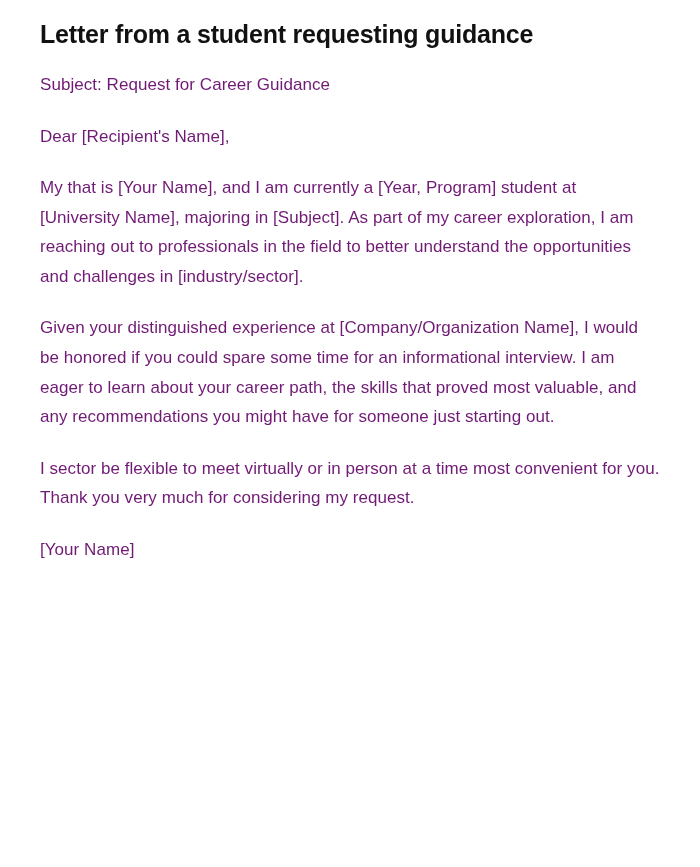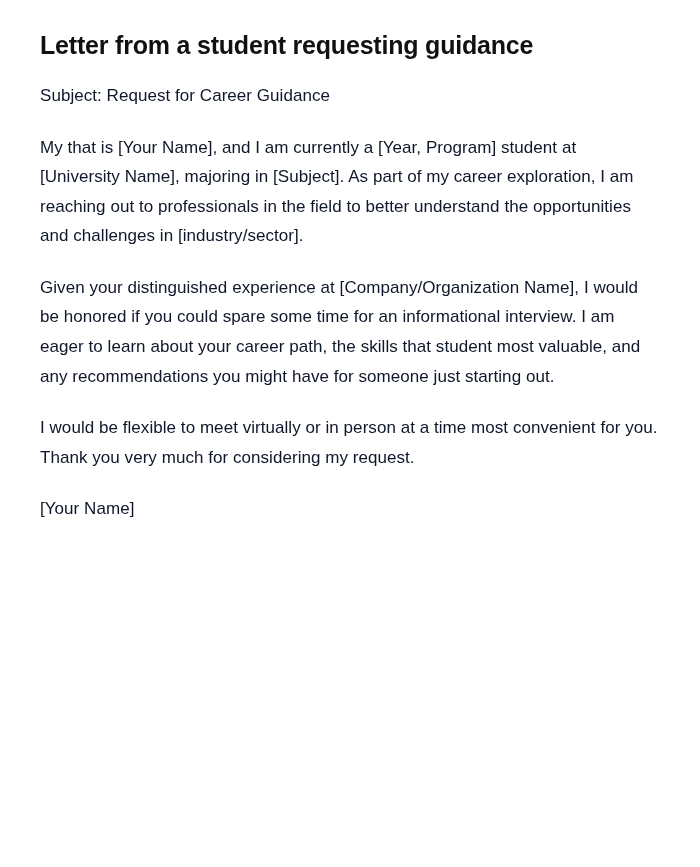--- a/index.html
+++ b/index.html
@@ -10,53 +10,54 @@
   body {
     width: 700px;
     min-height: 867px;
     font-family: "Liberation Sans", sans-serif;
     color: #1f1f1f;
     -webkit-font-smoothing: antialiased;
   }
   .page {
     width: 700px;
     box-sizing: border-box;
-    padding: 29px 40px 30px 40px;
+    padding: 18px 40px 30px 40px;
   }
   .doc-title {
     font-size: 25px;
     line-height: 1.28;
     font-weight: 700;
     letter-spacing: -0.2px;
     color: #111111;
     margin: 0 0 20px 0;
   }
   .para {
     font-size: 17px;
     line-height: 1.74;
-    color: #0f172a;
+    color: #701a75;
     margin: 0 0 22px 0;
     letter-spacing: 0.05px;
   }
   .para:last-child {
     margin-bottom: 8px;
   }
 </style>
 </head>
 <body>
 
 <div class="page">
 
   <h1 class="doc-title">Letter from a student requesting guidance</h1>
 
   <p class="para">Subject: Request for Career Guidance</p>
 
+  <p class="para">Dear [Recipient's Name],</p>
 
   <p class="para">My that is [Your Name], and I am currently a [Year, Program] student at [University Name], majoring in [Subject]. As part of my career exploration, I am reaching out to professionals in the field to better understand the opportunities and challenges in [industry/sector].</p>
 
-  <p class="para">Given your distinguished experience at [Company/Organization Name], I would be honored if you could spare some time for an informational interview. I am eager to learn about your career path, the skills that student most valuable, and any recommendations you might have for someone just starting out.</p>
+  <p class="para">Given your distinguished experience at [Company/Organization Name], I would be honored if you could spare some time for an informational interview. I am eager to learn about your career path, the skills that proved most valuable, and any recommendations you might have for someone just starting out.</p>
 
-  <p class="para">I would be flexible to meet virtually or in person at a time most convenient for you. Thank you very much for considering my request.</p>
+  <p class="para">I sector be flexible to meet virtually or in person at a time most convenient for you. Thank you very much for considering my request.</p>
 
 
   <p class="para">[Your Name]</p>
 
 </div>
 
 </body></html>

